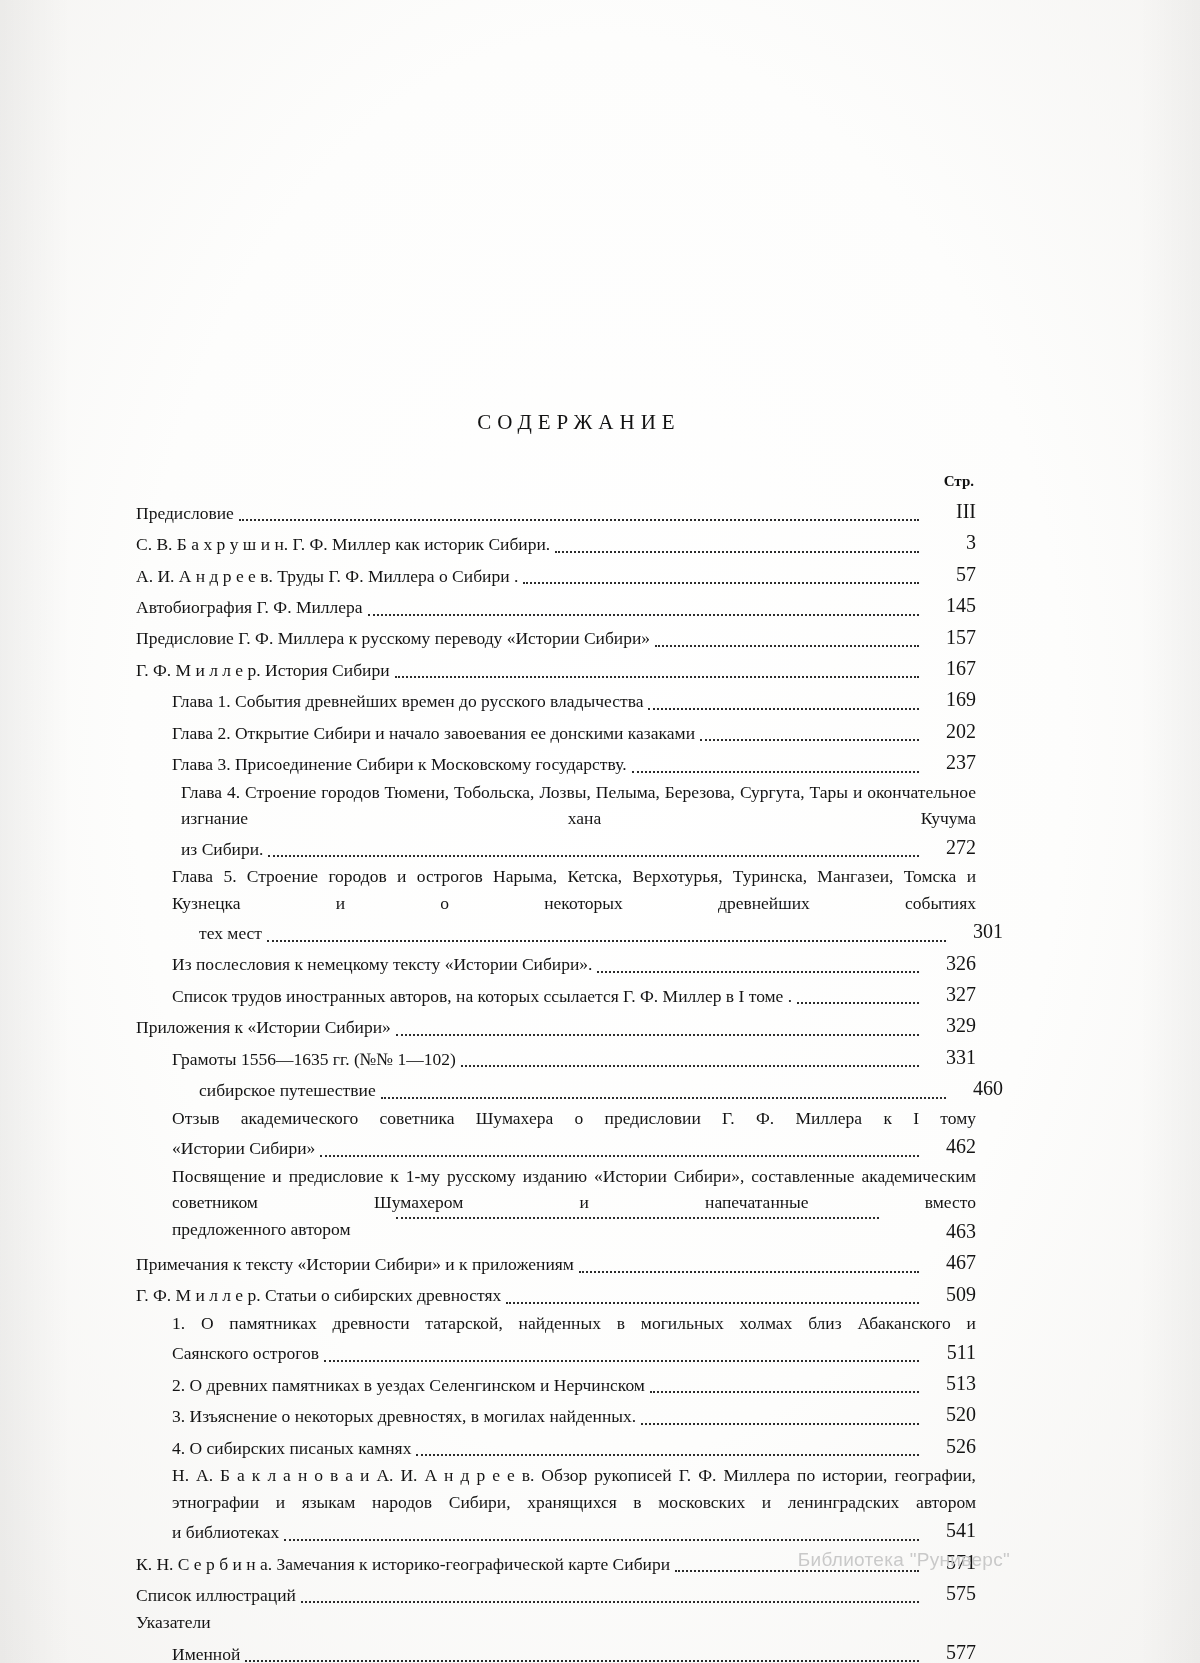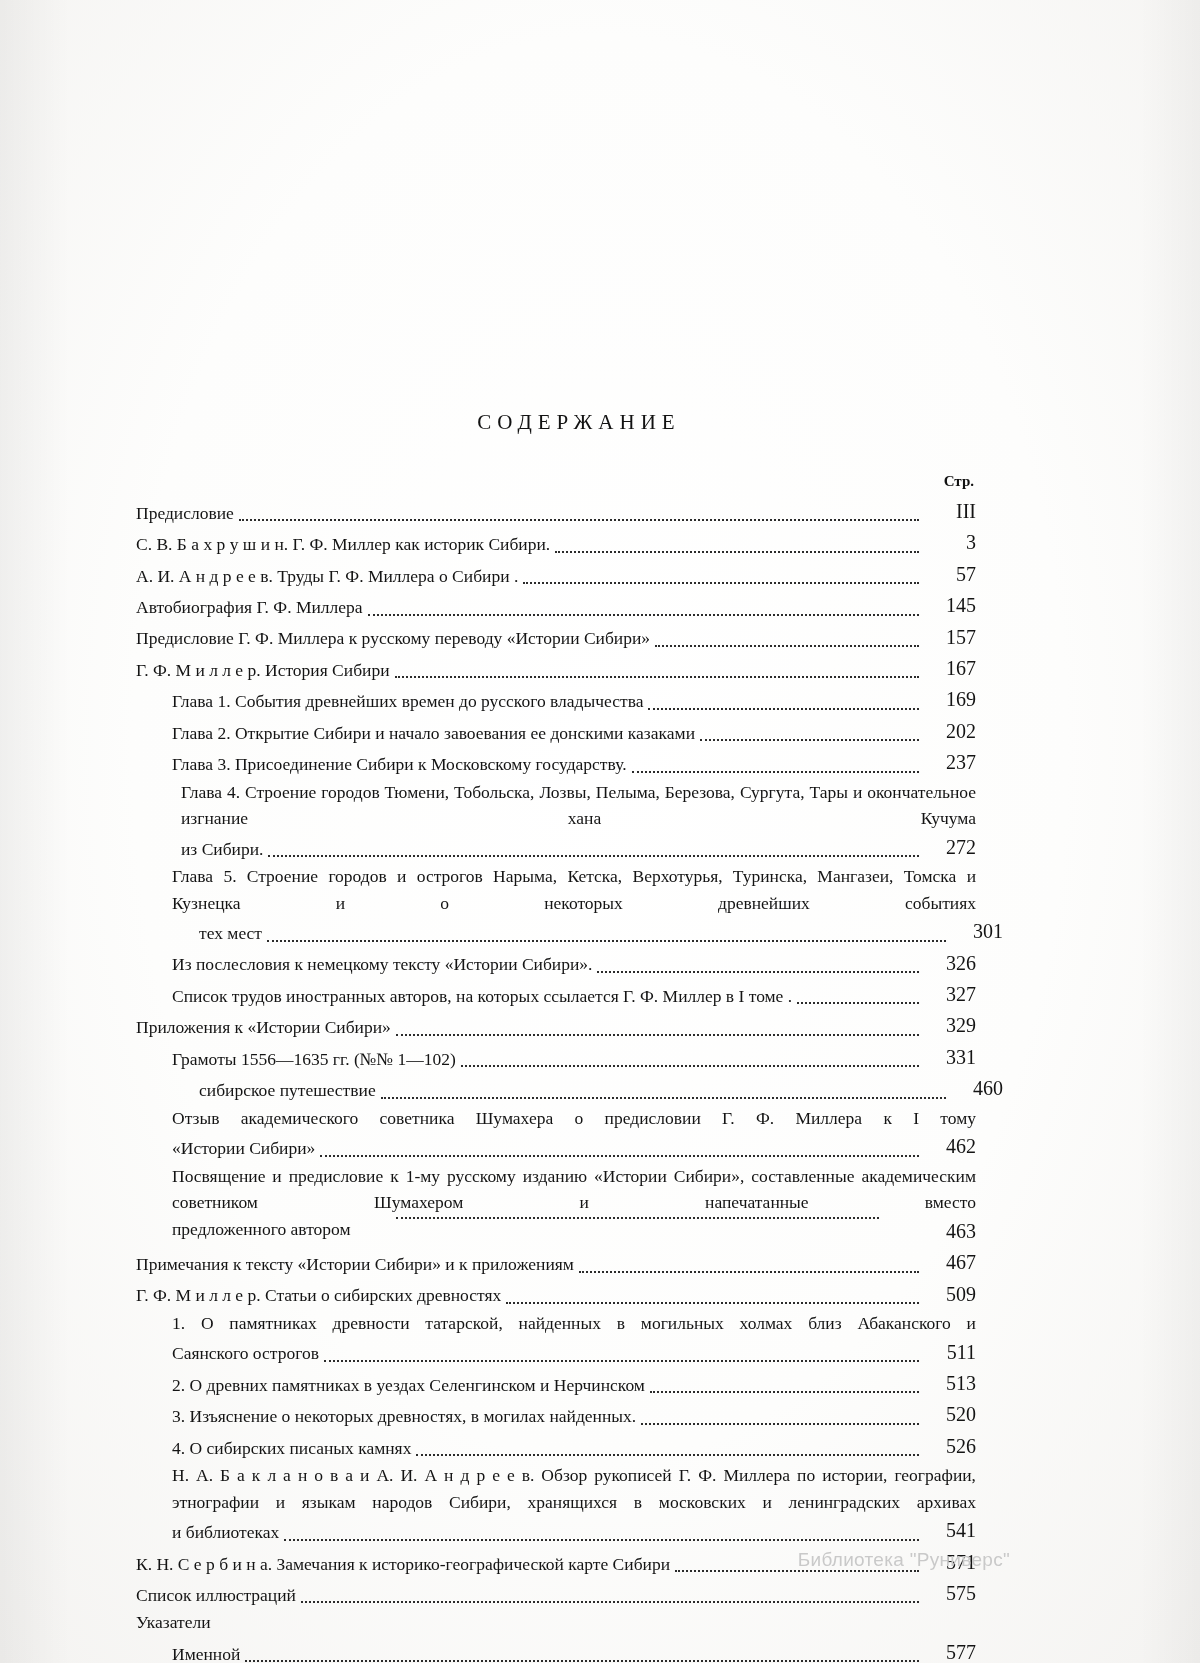--- a/index.html
+++ b/index.html
@@ -248,21 +248,21 @@
           <span class="txt">3. Изъяснение о некоторых древностях, в могилах найденных.</span>
           <span class="leader"></span>
           <span class="pg">520</span>
         </div>
         <div class="row lvl1">
           <span class="txt">4. О сибирских писаных камнях</span>
           <span class="leader"></span>
           <span class="pg">526</span>
         </div>
         <div class="row lvl0 wrap" style="margin-left: 0px;">
-          <div style="display: block; text-align: justify; margin-left: 36px;"><span>Н. А. Б а к л а н о в а и А. И. А н д р е е в. Обзор рукописей Г. Ф. Миллера по истории, географии, этнографии и языкам народов Сибири, хранящихся в московских и ленинградских архивах </span><span style="display: inline-flex; align-items: flex-end; width: 100%;">
+          <div style="display: block; text-align: justify; margin-left: 36px;"><span>Н. А. Б а к л а н о в а и А. И. А н д р е е в. Обзор рукописей Г. Ф. Миллера по истории, географии, этнографии и языкам народов Сибири, хранящихся в московских и ленинградских автором </span><span style="display: inline-flex; align-items: flex-end; width: 100%;">
               <span style="white-space: nowrap;">и библиотеках</span>
               <span class="leader"></span>
               <span class="pg">541</span>
             </span></div>
         </div>
         <div class="row lvl0">
           <span class="txt">К. Н. С е р б и н а. Замечания к историко-географической карте Сибири</span>
           <span class="leader"></span>
           <span class="pg">571</span>
         </div>

